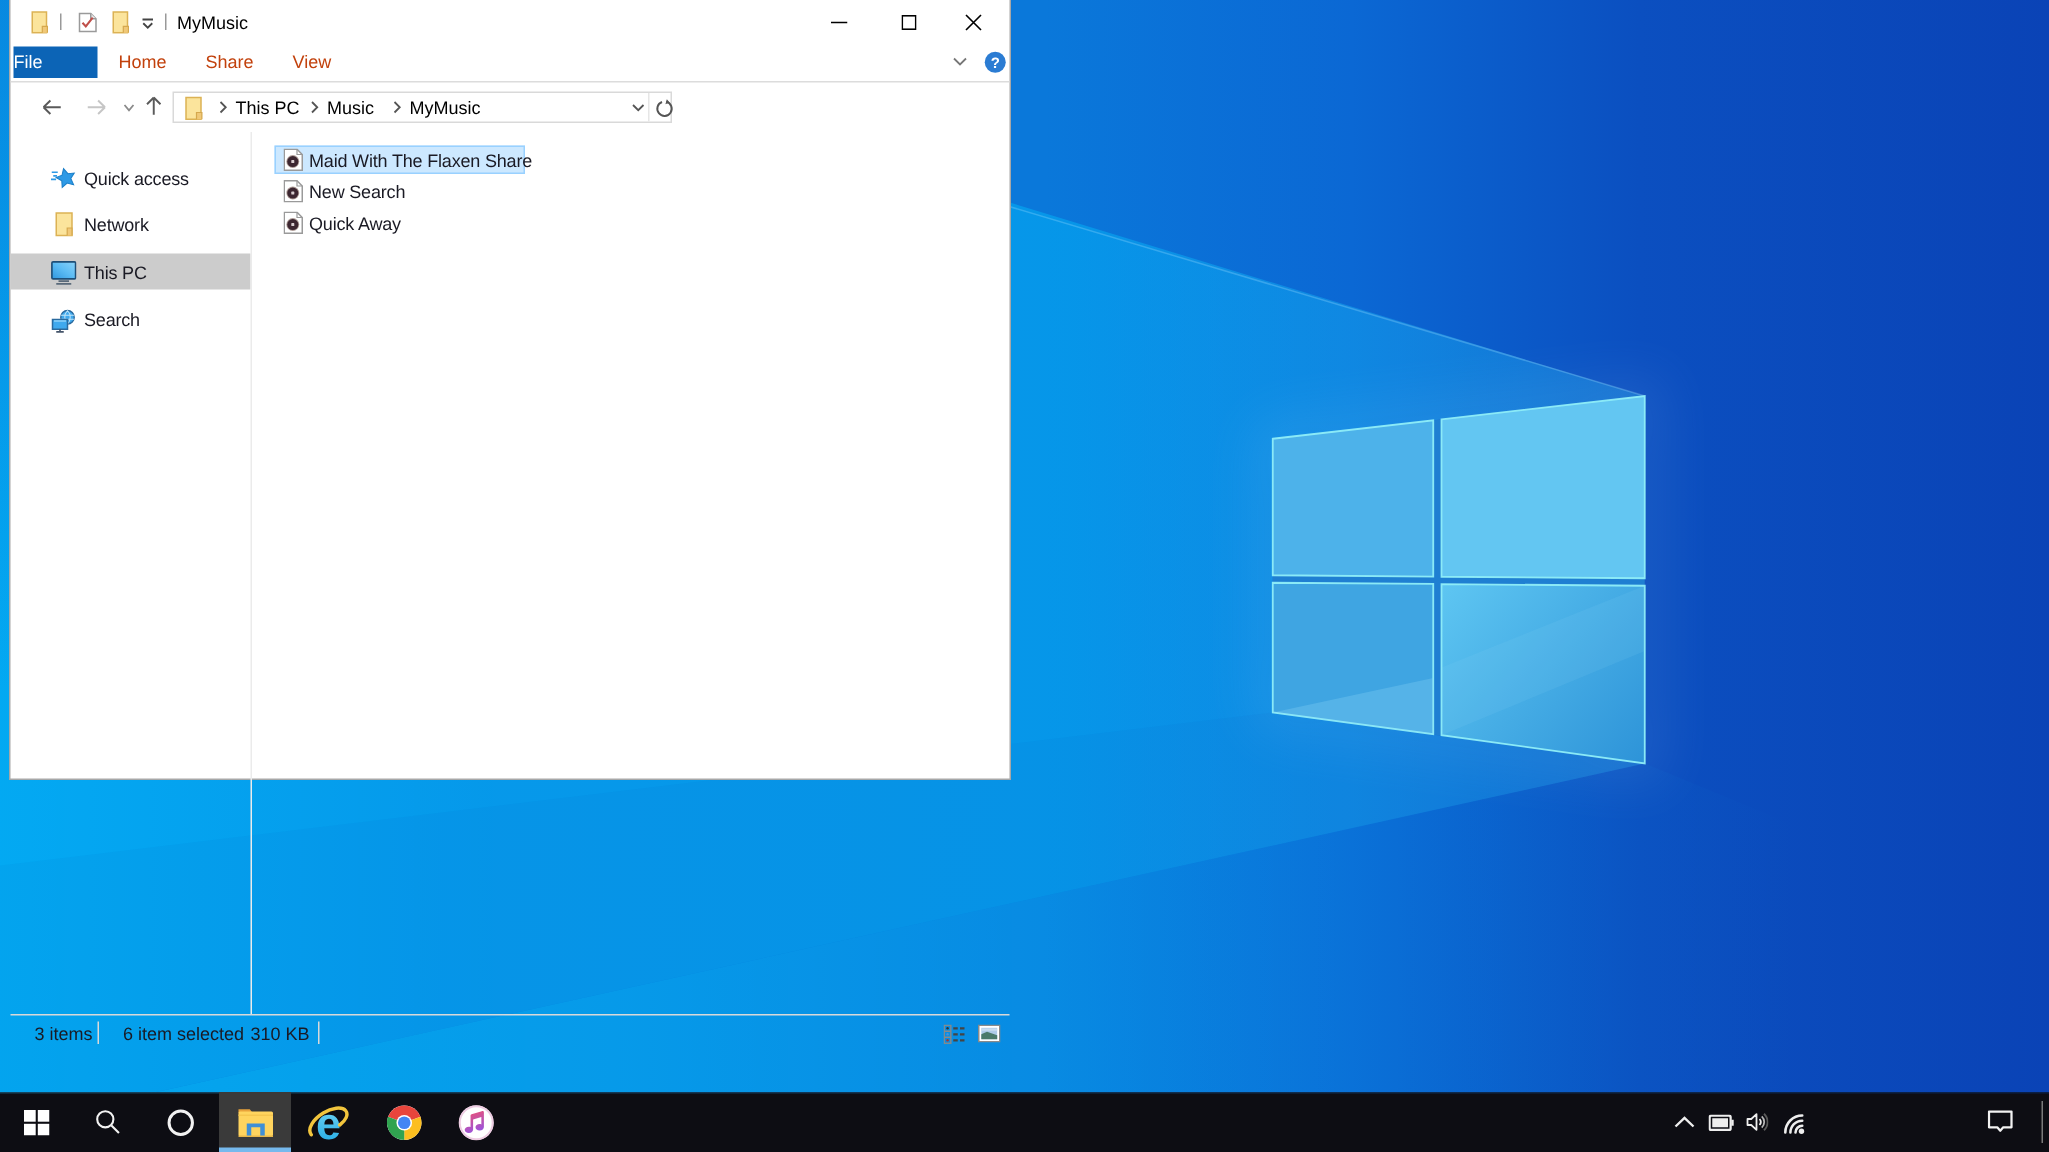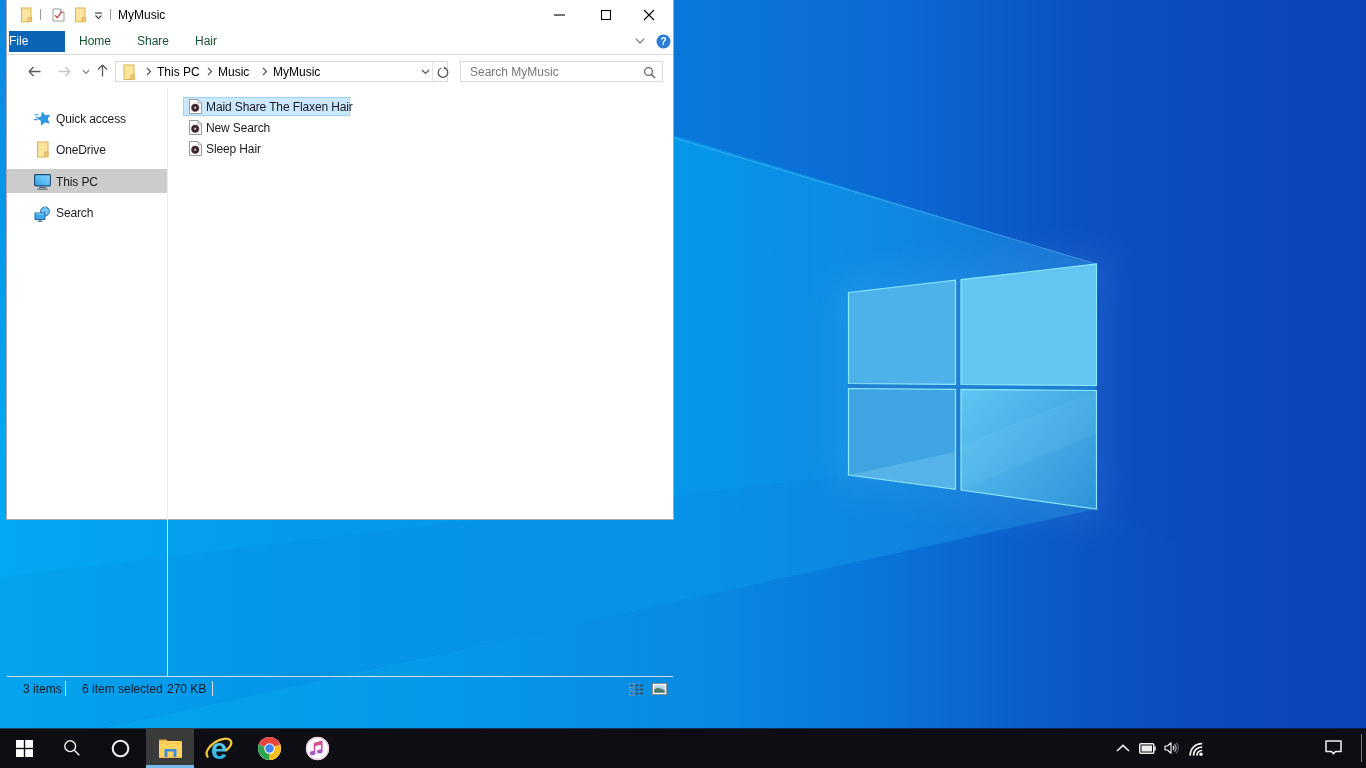--- a/index.html
+++ b/index.html
@@ -10,21 +10,21 @@
   #taskbar::before { content:""; position:absolute; left:0; top:0; width:100%; height:1px;
                      background:linear-gradient(90deg,#16455e,#0a1e45); }
   #wall { position:absolute; left:0; top:0; }
   
   #win { position:absolute; left:6px; top:0; width:668px; height:520px; background:#fff;
          border:1px solid rgba(60,60,60,.45); border-top:none; font-size:12px; color:#000; }
   .tbtxt { font-size:12px; color:#000; }
   #tabs { position:absolute; left:0; top:30px; width:100%; height:24px; }
   #filetab { position:absolute; left:2px; top:1px; width:56px; height:21px; background:#0c64b6;
              color:#fff; line-height:21px; font-size:12px; }
-  .tab { position:absolute; top:1px; height:21px; line-height:21px; font-size:12px; color:#14532d; }
+  .tab { position:absolute; top:1px; height:21px; line-height:21px; font-size:12px; color:#c2410c; }
   #tabline { position:absolute; left:0; top:54px; width:100%; height:1px; background:#dcdcdc; }
   .navtxt { font-size:12px; color:#1a1a24; letter-spacing:-0.12px; }
   .box { position:absolute; top:61px; height:21px; background:#fff; border:1px solid #d9d9d9; }
   #navsep { position:absolute; left:160px; top:88px; width:1px; height:588px; background:#ebebeb; }
   #statusbar { position:absolute; left:0; top:676px; width:100%; height:24px; border-top:1px solid #d9d9d9; }
   .stxt { position:absolute; top:5px; font-size:12px; color:#1a1a24; }
   .ssep { position:absolute; top:4px; width:1px; height:15px; background:#d9d9d9; }
   
   #taskbar { position:absolute; left:0; top:728px; width:1366px; height:40px; background:#0d0d13; }
   .tk { position:absolute; top:0; width:48px; height:40px; display:flex; align-items:center; justify-content:center; }
@@ -125,21 +125,21 @@
   <div class="abs" id="capclose" style="left:636px;top:9px">
       <svg width="12" height="12" viewBox="0 0 12 12">
         <path d="M1 1 L11 11 M11 1 L1 11" stroke="#000" stroke-width="1.1"></path>
       </svg>
     </div>
 
   <div id="tabs">
     <div id="filetab">File</div>
     <div class="tab" style="left:72px">Home</div>
     <div class="tab" style="left:130px">Share</div>
-    <div class="tab" style="left:188px">Hair</div>
+    <div class="tab" style="left:188px">View</div>
     <div class="abs" id="ribchev" style="left:628px;top:8px">
         <svg width="10" height="6" viewBox="0 0 10 6">
           <path d="M1 1 L5 5 L9 1" fill="none" stroke="#777" stroke-width="1.2"></path>
         </svg>
       </div>
     <div class="abs" id="help" style="left:649px;top:4px">
         <svg width="15" height="15" viewBox="0 0 15 15">
           <circle cx="7.5" cy="7.5" r="7" fill="#2b7cd3"></circle>
           <text x="7.5" y="11" font-family="Liberation Sans" font-size="10" font-weight="bold" fill="#fff" text-anchor="middle">?</text>
         </svg>
@@ -195,50 +195,41 @@
     <div class="abs" id="adrchev" style="left:305px;top:7px">
         <svg width="9" height="6" viewBox="0 0 9 6">
           <path d="M1 1 L4.5 4.5 L8 1" fill="none" stroke="#555" stroke-width="1.2"></path>
         </svg>
       </div>
     <div class="abs" style="left:316px;top:0;width:1px;height:19px;background:#e6e6e6"></div>
     <div class="abs" id="refresh" style="left:320px;top:3px">
         <svg width="14" height="14" viewBox="0 0 14 14">
           <path d="M5.36 2.99 A4.8 4.8 0 1 0 8.24 2.86" fill="none" stroke="#555" stroke-width="1.3"></path>
           <path d="M10.4 3.4 L7.62 4.51 L8.56 1.21 Z" fill="#555"></path>
-        </svg>
-      </div>
-  </div>
-  <div class="box" style="left:453px;width:203px">
-    <div class="abs" style="left:9px;top:3px;font-size:12px;color:#777">Search MyMusic</div>
-    <div class="abs" id="mag" style="left:182px;top:4px">
-        <svg width="13" height="13" viewBox="0 0 13 13">
-          <circle cx="5.5" cy="5.5" r="3.9" fill="none" stroke="#6a6a6a" stroke-width="1.3"></circle>
-          <path d="M8.4 8.4 L12 12" stroke="#6a6a6a" stroke-width="1.5"></path>
         </svg>
       </div>
   </div>
 
   <div class="abs" style="left:0;top:169px;width:160px;height:24px;background:#cccccc"></div>
   <div class="abs" id="iqa" style="left:27px;top:111px">
       <svg width="17" height="15" viewBox="0 0 17 15">
         <g transform="rotate(-14 10 8)">
           <path d="M10 1.2 L12 5.2 L16.2 5.8 L13.1 8.8 L13.9 13.2 L10 11.1 L6.1 13.2 L6.9 8.8 L3.8 5.8 L8 5.2 Z" fill="#2e9ae6" stroke="#1c7fc8" stroke-width="0.7"></path>
         </g>
         <path d="M0.5 3.8 L4.5 3.8 M1.5 6.2 L4 6.2 M0 8.6 L3.4 8.6" stroke="#2e9ae6" stroke-width="1.1"></path>
       </svg>
     </div>
   <div class="abs navtxt" style="left:49px;top:112px">Quick access</div>
   <div class="abs" id="iod" style="left:29px;top:141px">
       <svg width="14" height="17" viewBox="0 0 14 17">
         <rect x="1.5" y="1" width="10.5" height="15" fill="#fbe49c" stroke="#dcb254" stroke-width="1"></rect>
         <path d="M8.8 16 L8.8 11 L12 11 L12 16" fill="#f0c878" stroke="#d5a84e" stroke-width="0.8"></path>
       </svg>
     </div>
-  <div class="abs navtxt" style="left:49px;top:143px">OneDrive</div>
+  <div class="abs navtxt" style="left:49px;top:143px">Network</div>
   <div class="abs" id="ipc" style="left:27px;top:174px">
       <svg width="17" height="16" viewBox="0 0 17 16">
         <defs>
           <linearGradient id="scr" x1="0" y1="1" x2="1" y2="0">
             <stop offset="0" stop-color="#2f97e0"></stop>
             <stop offset="0.5" stop-color="#5cbcf4"></stop>
             <stop offset="1" stop-color="#8ad2f8"></stop>
           </linearGradient>
         </defs>
         <rect x="0.6" y="0.6" width="15.8" height="11.3" rx="0.8" fill="url(#scr)" stroke="#1e4f78" stroke-width="1.1"></rect>
@@ -261,47 +252,47 @@
   <div class="abs" style="left:176px;top:97px;width:167px;height:19px;background:#cce8ff;border:1px solid #99d1ff"></div>
   <div class="abs" id="mf1" style="left:182px;top:99px">
       <svg width="13" height="15" viewBox="0 0 13 15">
         <path d="M0.5 0.5 L9 0.5 L12.5 4 L12.5 14.5 L0.5 14.5 Z" fill="#fff" stroke="#9a9a9a" stroke-width="1"></path>
         <path d="M9 0.5 L9 4 L12.5 4" fill="none" stroke="#9a9a9a" stroke-width="0.8"></path>
         <circle cx="6.2" cy="8.7" r="4.3" fill="#6b4a42" opacity="0.55"></circle>
         <circle cx="6.2" cy="8.7" r="3.7" fill="#3c2630"></circle>
         <rect x="5.2" y="7.7" width="2" height="2" rx="0.4" fill="#d8cdd0"></rect>
       </svg>
     </div>
-  <div class="abs navtxt" style="left:199px;top:100px">Maid Share The Flaxen Hair</div>
+  <div class="abs navtxt" style="left:199px;top:100px">Maid With The Flaxen Share</div>
   <div class="abs" id="mf2" style="left:182px;top:120px">
       <svg width="13" height="15" viewBox="0 0 13 15">
         <path d="M0.5 0.5 L9 0.5 L12.5 4 L12.5 14.5 L0.5 14.5 Z" fill="#fff" stroke="#9a9a9a" stroke-width="1"></path>
         <path d="M9 0.5 L9 4 L12.5 4" fill="none" stroke="#9a9a9a" stroke-width="0.8"></path>
         <circle cx="6.2" cy="8.7" r="4.3" fill="#6b4a42" opacity="0.55"></circle>
         <circle cx="6.2" cy="8.7" r="3.7" fill="#3c2630"></circle>
         <rect x="5.2" y="7.7" width="2" height="2" rx="0.4" fill="#d8cdd0"></rect>
       </svg>
     </div>
   <div class="abs navtxt" style="left:199px;top:121px">New Search</div>
   <div class="abs" id="mf3" style="left:182px;top:141px">
       <svg width="13" height="15" viewBox="0 0 13 15">
         <path d="M0.5 0.5 L9 0.5 L12.5 4 L12.5 14.5 L0.5 14.5 Z" fill="#fff" stroke="#9a9a9a" stroke-width="1"></path>
         <path d="M9 0.5 L9 4 L12.5 4" fill="none" stroke="#9a9a9a" stroke-width="0.8"></path>
         <circle cx="6.2" cy="8.7" r="4.3" fill="#6b4a42" opacity="0.55"></circle>
         <circle cx="6.2" cy="8.7" r="3.7" fill="#3c2630"></circle>
         <rect x="5.2" y="7.7" width="2" height="2" rx="0.4" fill="#d8cdd0"></rect>
       </svg>
     </div>
-  <div class="abs navtxt" style="left:199px;top:142px">Sleep Hair</div>
+  <div class="abs navtxt" style="left:199px;top:142px">Quick Away</div>
 
   <div id="statusbar">
     <div class="stxt" style="left:16px">3 items</div>
     <div class="ssep" style="left:58px"></div>
     <div class="stxt" style="left:75px">6 item selected</div>
-    <div class="stxt" style="left:160px">270 KB</div>
+    <div class="stxt" style="left:160px">310 KB</div>
     <div class="ssep" style="left:205px"></div>
     <div class="abs" id="vlist" style="left:622px;top:6px">
         <svg width="16" height="13" viewBox="0 0 16 13">
           <rect x="0.5" y="0.5" width="4.4" height="12" fill="none" stroke="#8a8a8a" stroke-width="0.9"></rect>
           <path d="M0.5 4.5 L4.9 4.5 M0.5 8.5 L4.9 8.5" stroke="#8a8a8a" stroke-width="0.9"></path>
           <circle cx="2.7" cy="2.5" r="0.8" fill="#333"></circle>
           <circle cx="2.7" cy="6.5" r="0.8" fill="#4a90d9"></circle>
           <circle cx="2.7" cy="10.5" r="0.8" fill="#a33"></circle>
           <path d="M6.5 2.5 L9.5 2.5 M11 2.5 L14 2.5 M6.5 6.5 L9.5 6.5 M11 6.5 L14 6.5 M6.5 10.5 L9.5 10.5 M11 10.5 L14 10.5" stroke="#444" stroke-width="1.5"></path>
         </svg>

